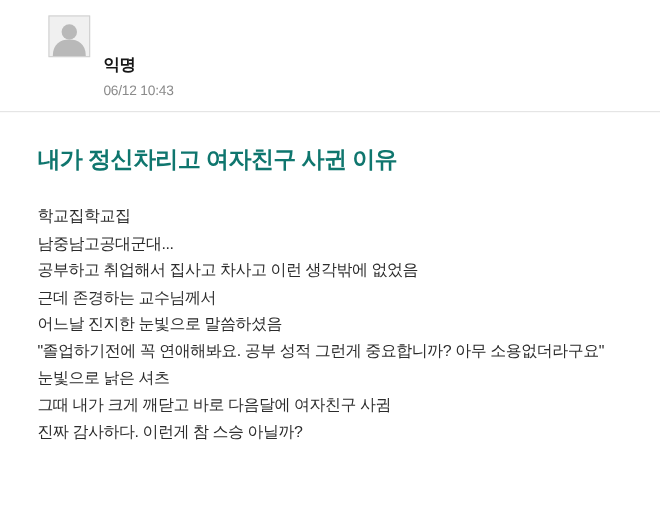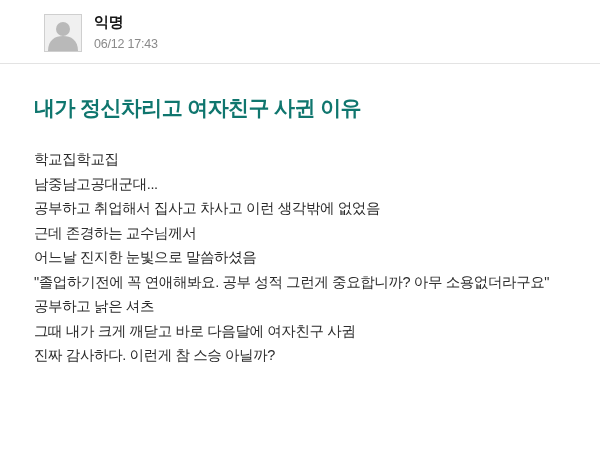--- a/index.html
+++ b/index.html
@@ -51,20 +51,21 @@
     display: flex;
     flex-direction: column;
     justify-content: center;
   }
   .author-name {
     font-size: 15px;
     font-weight: bold;
     color: #161616;
     line-height: 20px;
     letter-spacing: -0.3px;
+    margin-top: 38px;
   }
   .post-date {
     font-size: 12.5px;
     color: #8a8a8a;
     line-height: 18px;
     margin-top: 3px;
     letter-spacing: -0.2px;
   }
 
   .divider {
@@ -105,33 +106,33 @@
     <div class="avatar">
       <span>
         <svg width="36" height="34" viewBox="0 0 36 34" aria-hidden="true">
           <circle cx="18" cy="12" r="7" fill="#b9b9b9"></circle>
           <path d="M3 34 C3 23 10 19 18 19 C26 19 33 23 33 34 Z" fill="#b9b9b9"></path>
         </svg>
       </span>
     </div>
     <div class="author-block">
       <div class="author-name">익명</div>
-      <div class="post-date">06/12 17:43</div>
+      <div class="post-date">06/12 10:43</div>
     </div>
   </div>
 
   <div class="divider"></div>
 
   <h1 class="post-title">내가 정신차리고 여자친구 사귄 이유</h1>
 
   <div class="post-body">
     <p>학교집학교집</p>
     <p>남중남고공대군대...</p>
     <p>공부하고 취업해서 집사고 차사고 이런 생각밖에 없었음</p>
     <p>근데 존경하는 교수님께서</p>
     <p>어느날 진지한 눈빛으로 말씀하셨음</p>
     <p>"졸업하기전에 꼭 연애해봐요. 공부 성적 그런게 중요합니까? 아무 소용없더라구요"</p>
-    <p>공부하고 낡은 셔츠</p>
+    <p>눈빛으로 낡은 셔츠</p>
     <p>그때 내가 크게 깨닫고 바로 다음달에 여자친구 사귐</p>
     <p>진짜 감사하다. 이런게 참 스승 아닐까?</p>
   </div>
 
 </div>
 
 </body></html>

